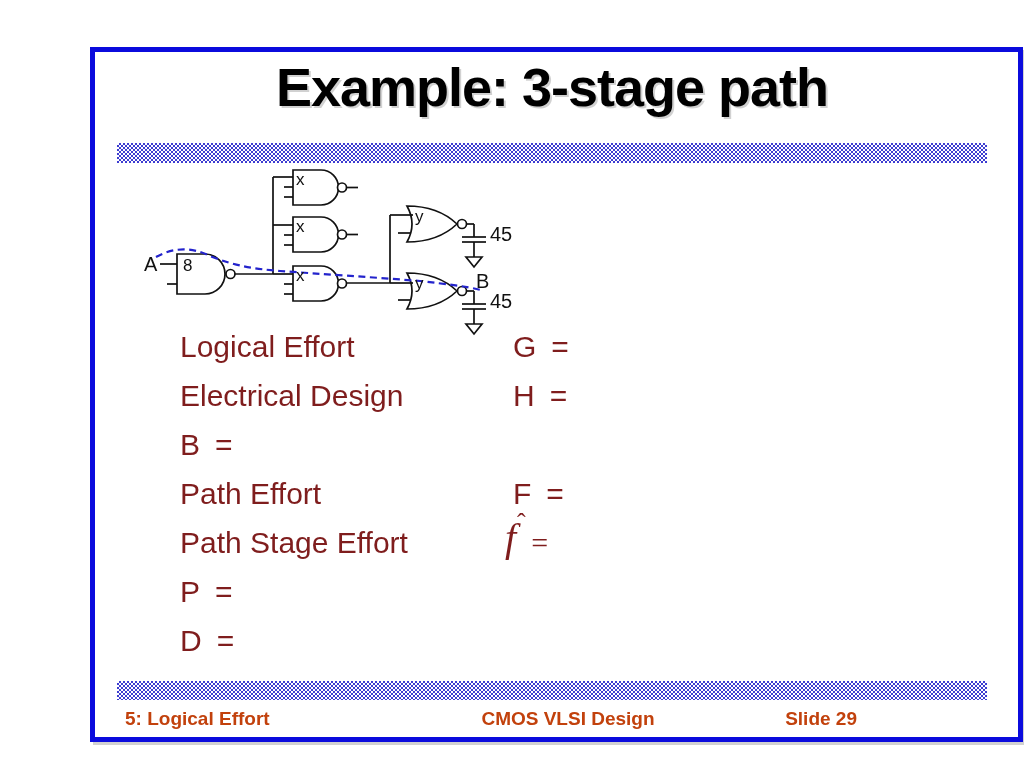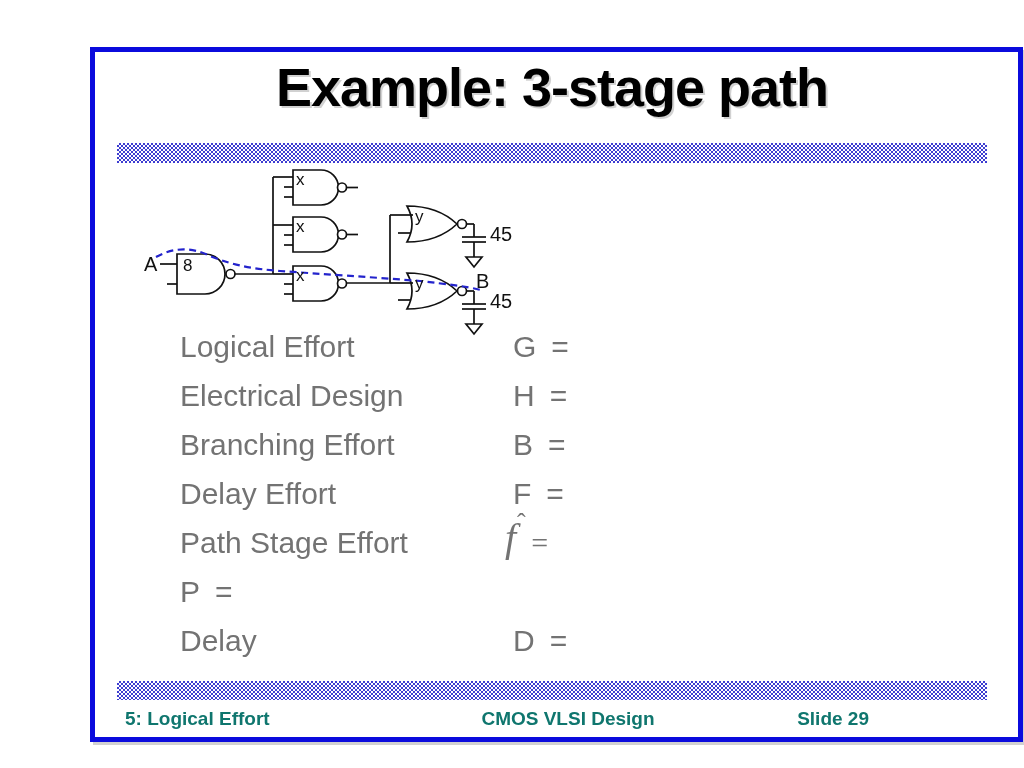--- a/index.html
+++ b/index.html
@@ -18,33 +18,33 @@
   .band-top{top:143px;}
   .band-bottom{top:681px;height:19px;}
   .circuit{position:absolute;left:0;top:0;width:1024px;height:768px;}
   .circuit path,.circuit line,.circuit circle,.circuit polygon{stroke:#111111;stroke-width:1.7;fill:none;}
   .circuit circle{fill:#ffffff;}
   .circuit text{fill:#111111;stroke:none;font-family:"Liberation Sans",sans-serif;}
   .lbl-small{font-size:17px;}
   .lbl-node{font-size:20px;}
   .crit-path{stroke:#2323cc !important;stroke-width:2.2 !important;stroke-dasharray:7 4.5;fill:none;}
   .rows{position:absolute;left:140px;top:328px;}
-  .row{height:49px;display:flex;align-items:flex-start;font-size:30px;line-height:38px;color:#737373;}
+  .row{height:49px;display:flex;align-items:flex-start;font-size:30px;line-height:38px;color:#7f1d1d;}
   .row .lab{width:333px;}
   .row .sym{display:inline-block;}
   .row .eq{margin-left:15px;}
   .fhat-wrap{position:relative;display:inline-block;margin-left:-8px;top:-6px;
              font-family:"Liberation Serif",serif;font-style:italic;font-size:40px;line-height:40px;}
   .fhat-wrap .hat{position:absolute;left:12px;top:-15px;font-size:26px;font-style:normal;}
   .eq-serif{font-family:"Liberation Serif",serif;}
-  .footer{position:absolute;top:708px;width:908px;height:26px;color:#0f766e;
+  .footer{position:absolute;top:708px;width:908px;height:26px;color:#c2410c;
           font-weight:bold;font-size:19px;}
   .footer .f-left{position:absolute;left:85px;}
   .footer .f-center{position:absolute;left:16px;width:1024px;text-align:center;}
-  .footer .f-right{position:absolute;right:79px;}
+  .footer .f-right{position:absolute;right:91px;}
 </style>
 </head>
 <body>
 
 <div class="page">
   <div class="slide"></div>
 
   <div class="title">Example: 3-stage path</div>
 
   <div class="band band-top"></div>
@@ -136,40 +136,38 @@
         <span class="lab">Logical Effort</span>
         <span class="sym">G</span>
         <span class="eq">=</span>
       </div>
     <div class="row">
         <span class="lab">Electrical Design</span>
         <span class="sym">H</span>
         <span class="eq">=</span>
       </div>
     <div class="row">
-        <span class="lab">Branching Effort</span>
         <span class="sym">B</span>
         <span class="eq">=</span>
       </div>
     <div class="row">
-        <span class="lab">Delay Effort</span>
+        <span class="lab">Path Effort</span>
         <span class="sym">F</span>
         <span class="eq">=</span>
       </div>
     <div class="row">
       <span class="lab">Path Stage Effort</span>
       <span class="sym fhat-wrap"><span class="hat">ˆ</span><span>f</span></span>
       <span class="eq eq-serif">=</span>
     </div>
     <div class="row">
         <span class="sym">P</span>
         <span class="eq">=</span>
       </div>
     <div class="row">
-        <span class="lab">Delay</span>
         <span class="sym">D</span>
         <span class="eq">=</span>
       </div>
   </div>
 
   <div class="band band-bottom"></div>
 
   <div class="footer">
     <span class="f-left">5: Logical Effort</span>
     <span class="f-center">CMOS VLSI Design</span>

